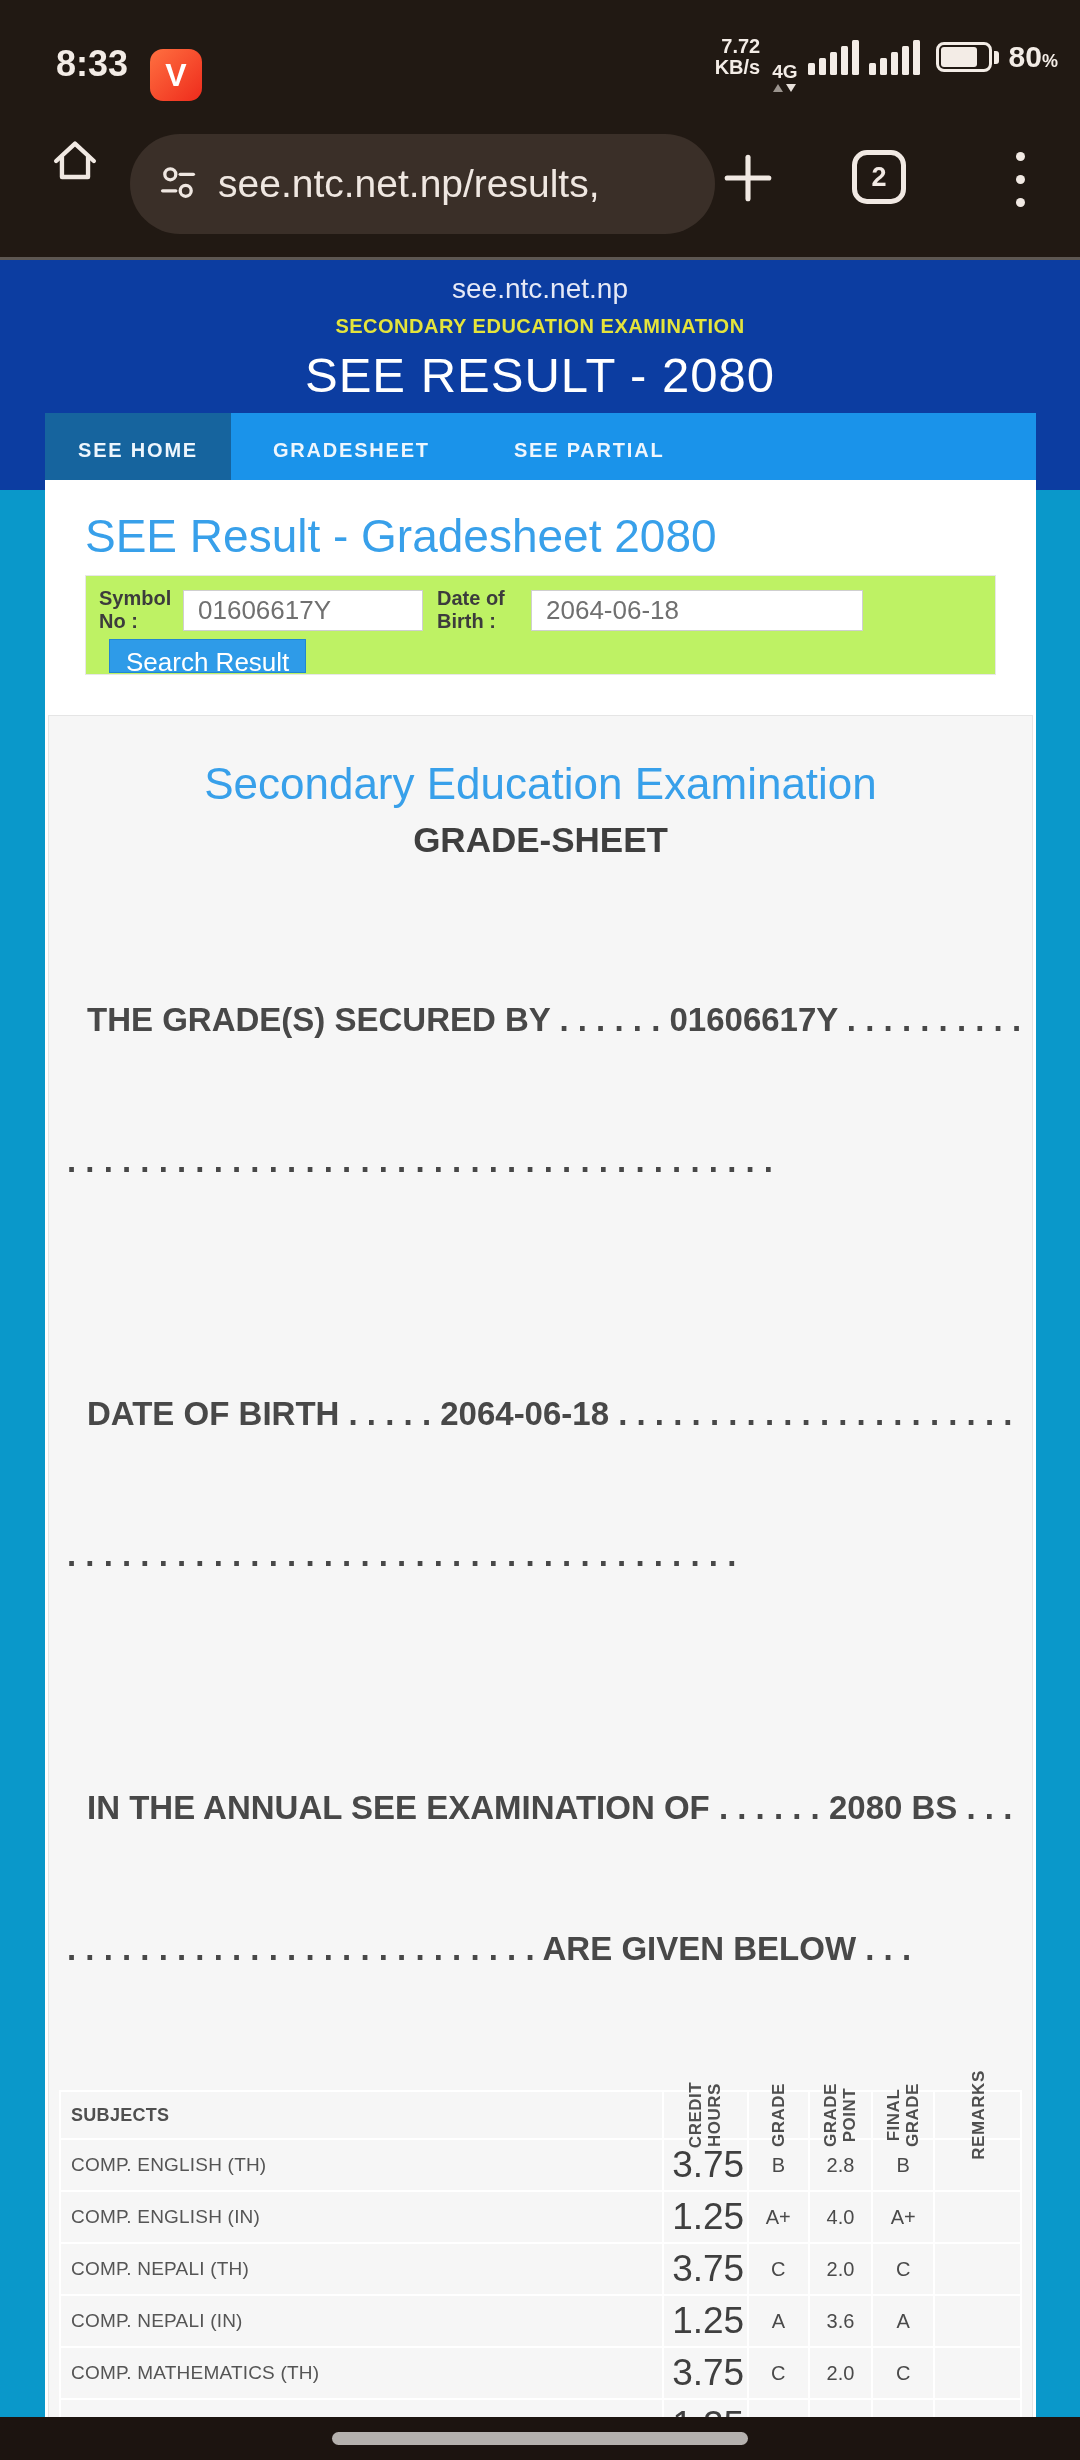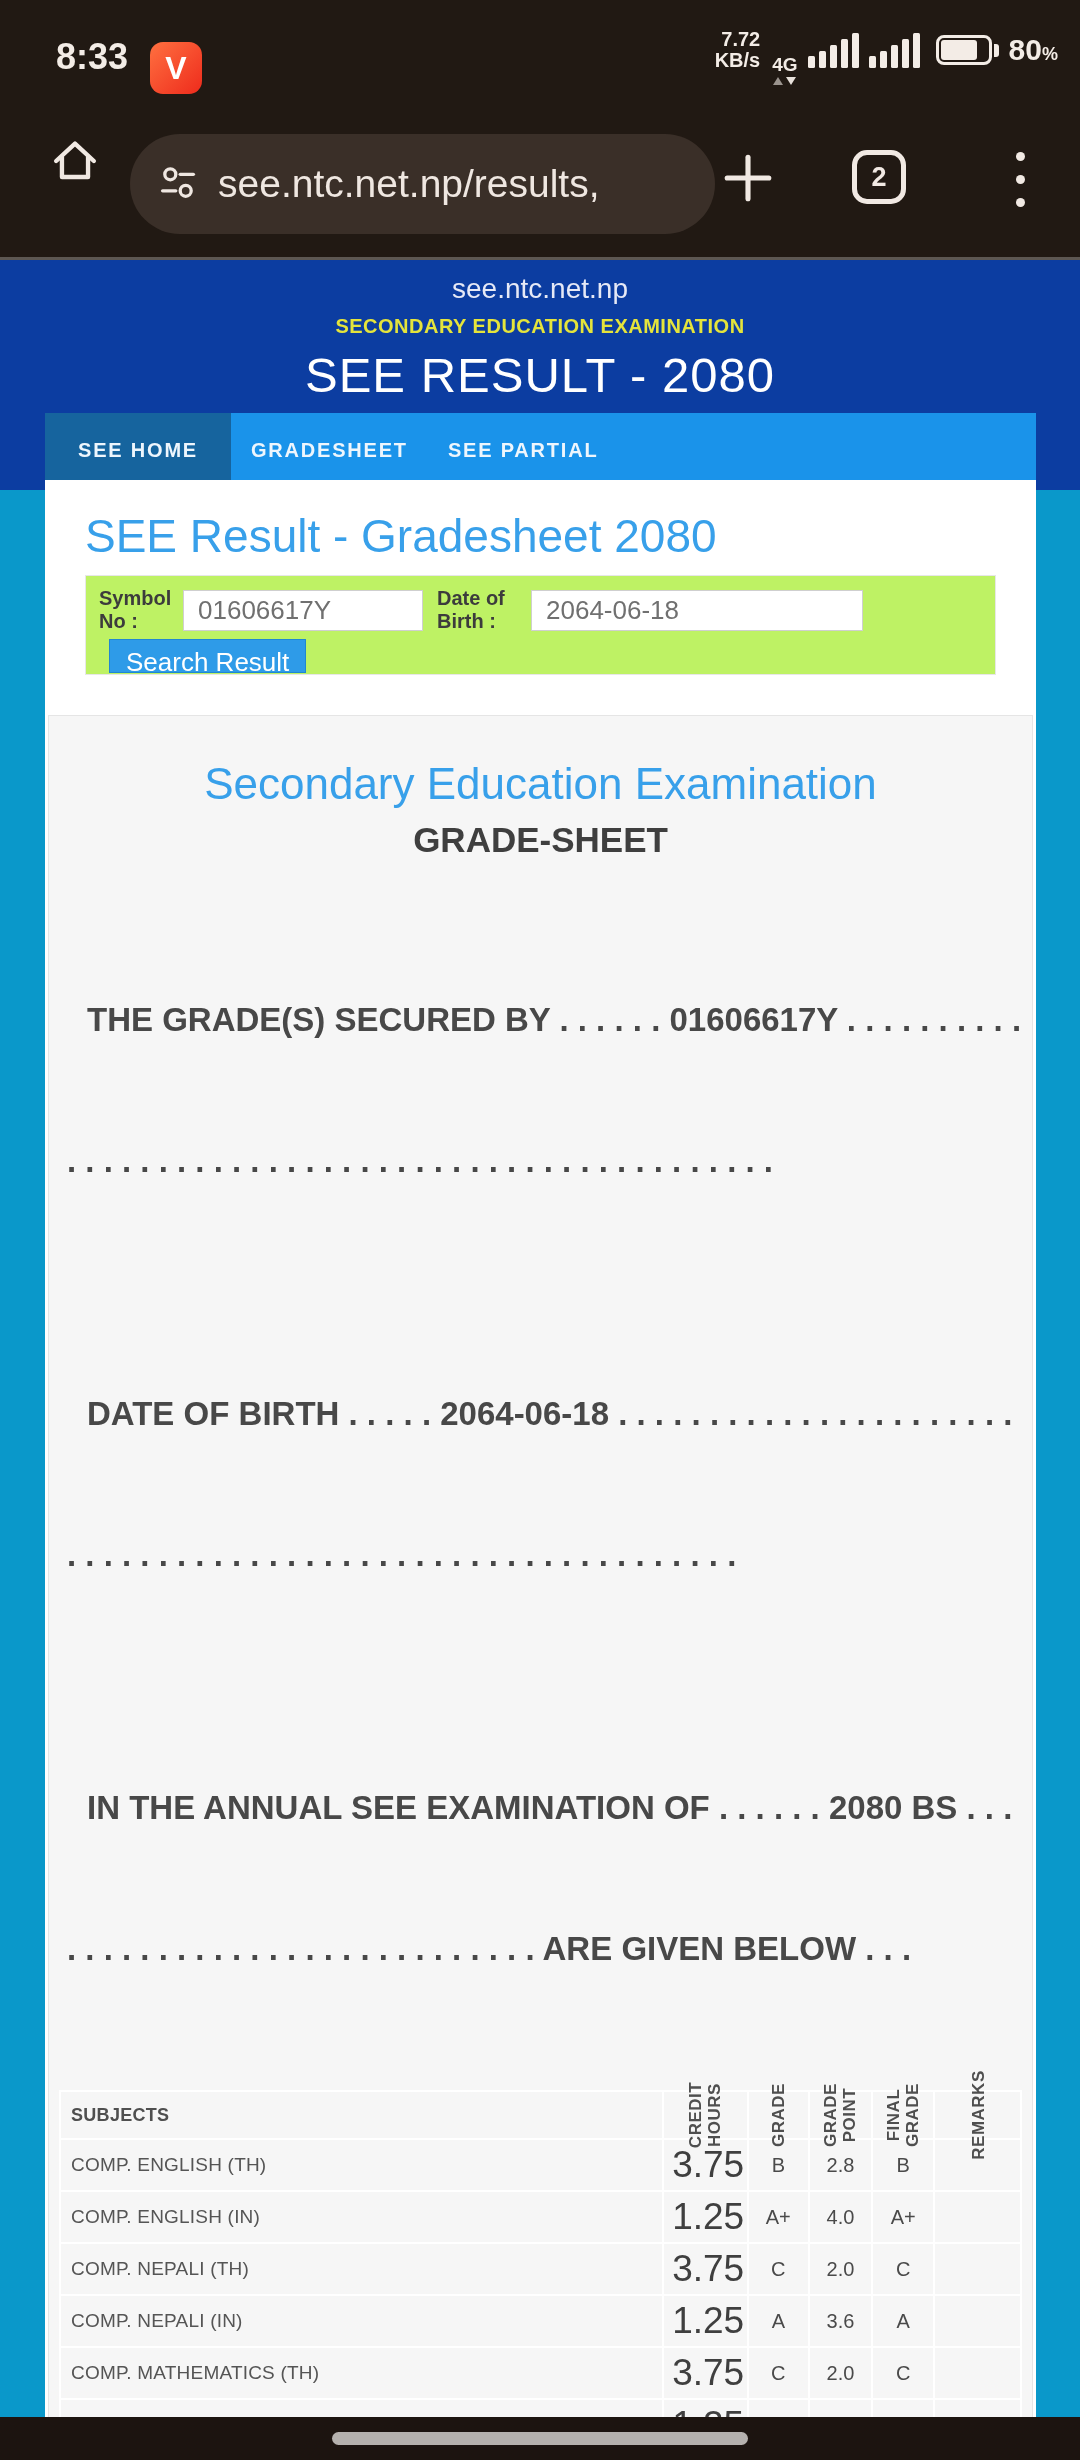--- a/index.html
+++ b/index.html
@@ -2,21 +2,21 @@
 <html><head>
 <meta charset="utf-8">
 <style>
   * { margin:0; padding:0; box-sizing:border-box; }
   html,body { width:1080px; height:2460px; overflow:hidden; background:#0a98ca;
               font-family:"Liberation Sans", sans-serif; }
   .screen { position:relative; width:1080px; height:2460px; }
 
   
   .chrome { position:absolute; top:0; left:0; width:1080px; height:260px; background:#211913; }
-  .statusbar { position:absolute; top:0; left:0; right:0; height:100px; display:flex; align-items:center; }
+  .statusbar { position:absolute; top:7px; left:0; right:0; height:100px; display:flex; align-items:center; }
   .clock { position:absolute; left:56px; top:36px; font-size:36px; font-weight:700; color:#f3ece6; }
   .vbadge { position:absolute; left:150px; top:42px; width:52px; height:52px; border-radius:13px;
             background:linear-gradient(135deg,#ff7040,#ee2b1c); color:#fff; font-weight:900; font-size:32px;
             display:flex; align-items:center; justify-content:center; }
   .status-right { position:absolute; right:22px; top:0; height:100px; display:flex; align-items:center; gap:10px; color:#f3ece6; }
   .netspeed { font-size:20px; font-weight:700; line-height:21px; text-align:right; }
   .nettype { display:flex; flex-direction:column; align-items:center; margin-left:2px; }
   .nettype .lbl { font-size:19px; font-weight:700; line-height:20px;margin-top:39px; }
   .arrows { display:flex; gap:3px; margin-top:2px; }
   .tri-up { width:0; height:0; border-left:5px solid transparent; border-right:5px solid transparent; border-bottom:8px solid #9b948e; }
@@ -46,21 +46,21 @@
   .hairline { position:absolute; top:257px; left:0; right:0; height:3px; background:#5d5752; }
 
   
   .siteheader { position:absolute; top:260px; left:0; width:1080px; height:230px; background:#0c3da1; text-align:center; }
   .domain { padding-top:13px; color:#e6e9f6; font-size:28px; }
   .subtitle { margin-top:10px; color:#e5e43b; font-size:20px; font-weight:700; letter-spacing:0.5px; }
   .bigtitle { margin-top:9px; color:#fff; font-size:49px; letter-spacing:1px; }
 
   .navbar { position:absolute; top:413px; left:45px; width:991px; height:74px; background:#1a93ea; display:flex; }
   .navtab { height:100%; display:flex; align-items:center; justify-content:center; color:#eef6fd;
-            font-size:20px; font-weight:600; letter-spacing:1.8px; padding:0 20px; }
+            font-size:20px; font-weight:600; letter-spacing:1.8px; padding:0 42px; }
   .navtab.active { background:#16649e; padding:0 33px; }
 
   
   .content { position:absolute; top:480px; left:45px; width:991px; height:1970px; background:#ffffff; }
   h1.pagehead { margin:28px 0 11px 40px; color:#38a0ea; font-weight:400; font-size:46px; line-height:56px; }
 
   .formcard { margin:0 40px; height:100px; background:#bef264; border:1px solid #e7e7e7; padding:11px 13px; }
   .formrow { display:flex; align-items:center; }
   .flabel { font-size:20px; font-weight:700; color:#3c3c3c; }
   .flabel.sym { margin-left:0; width:84px; }

